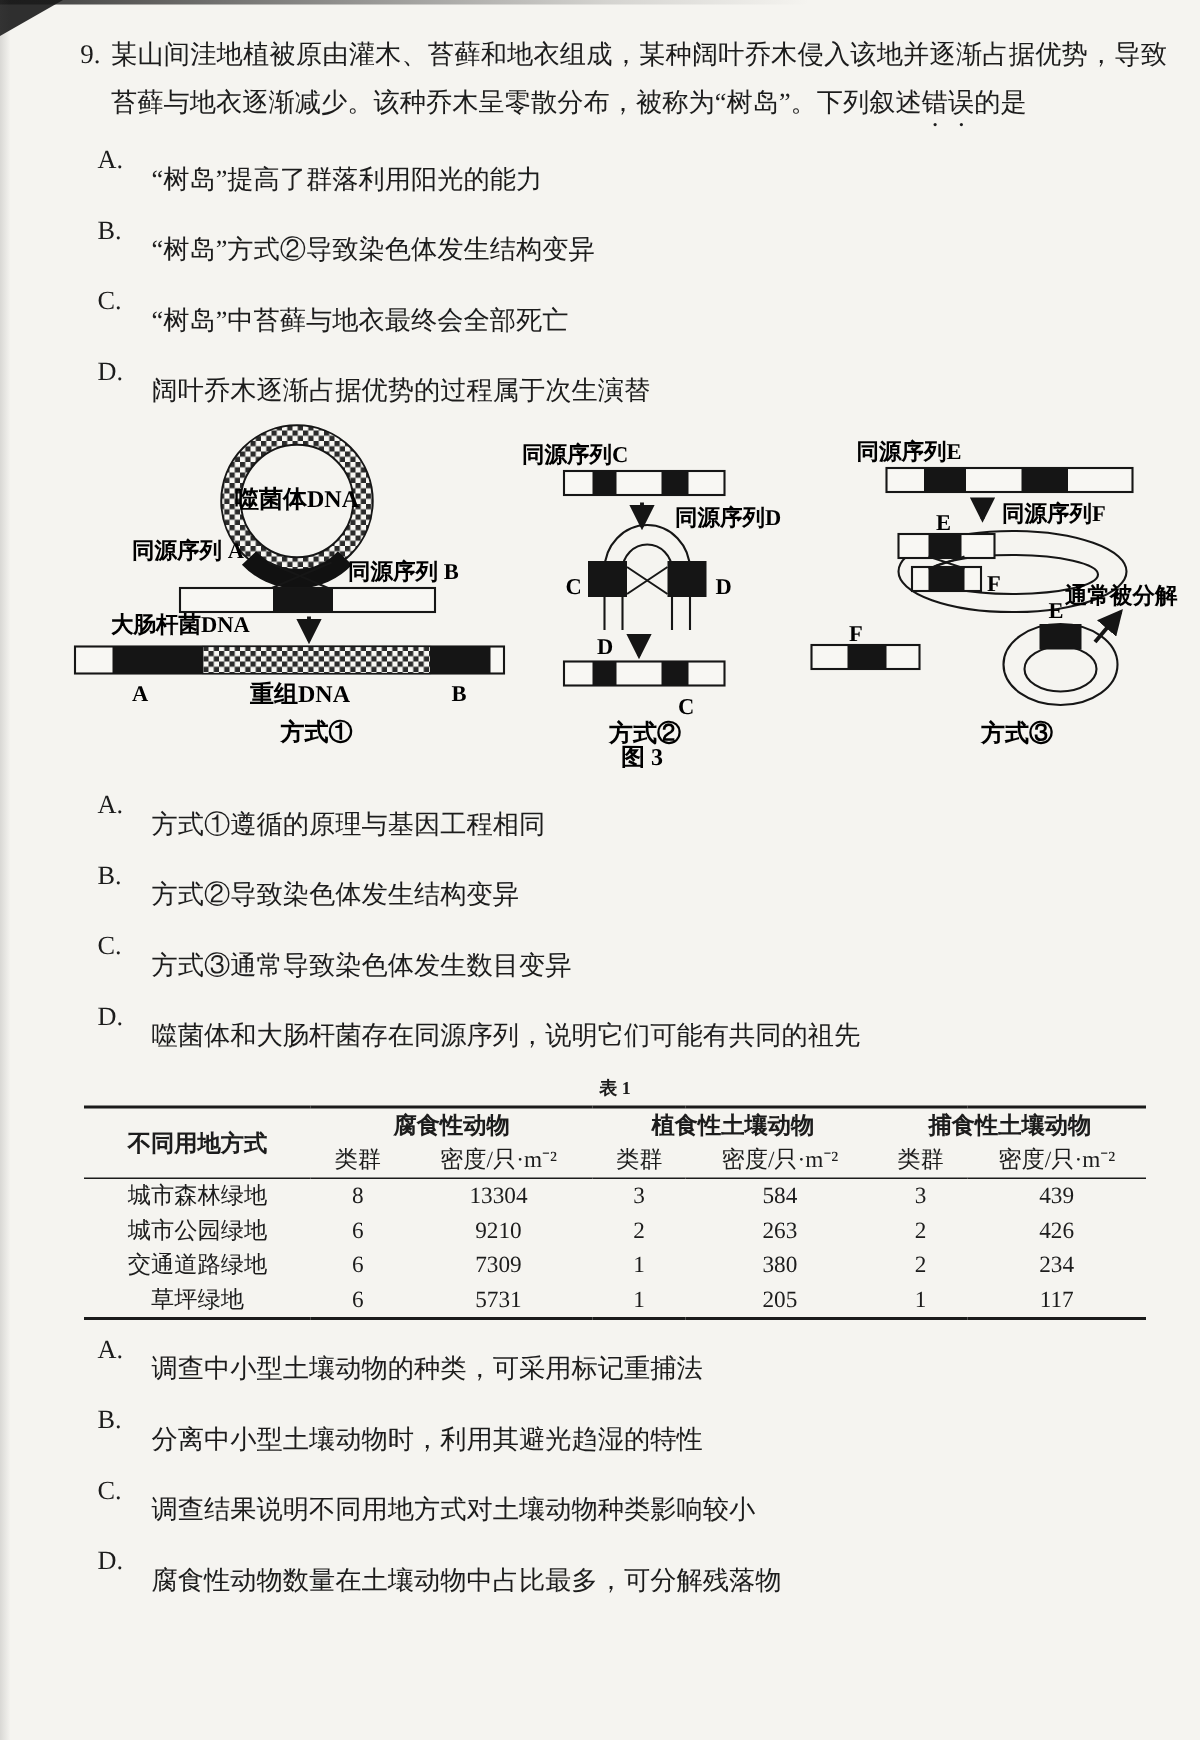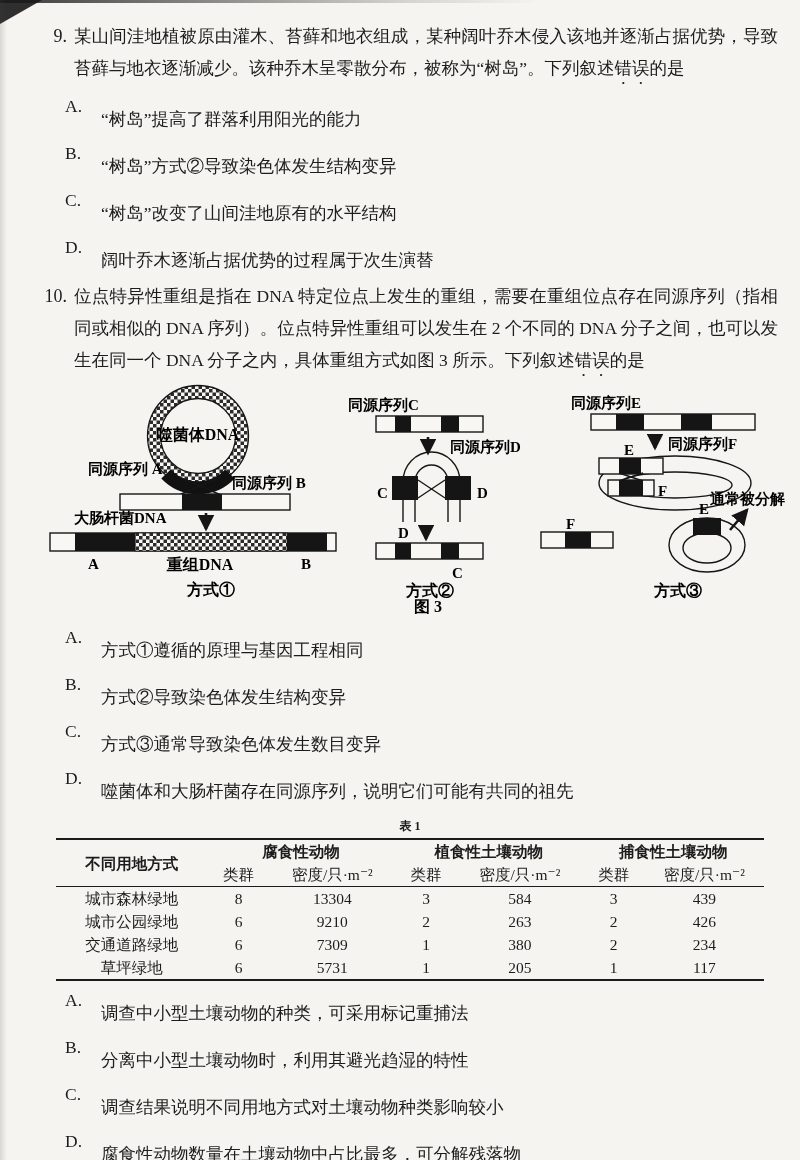--- a/index.html
+++ b/index.html
@@ -31,21 +31,21 @@
   .option { display:flex; font-size:17.5px; line-height:34px; }
   .opt-key { flex:0 0 36px; }
   .opt-text { flex:1;margin-top:13px; }
 
   .figure-wrap { margin:2px 0 2px 18px; }
   svg text { font-family:"Liberation Serif","DejaVu Serif",serif; }
 
   .table-block { margin:6px 0 2px 26px; width:708px; }
   .table-caption { text-align:center; font-size:12px; line-height:24px; font-weight:bold; }
   table { border-collapse:collapse; width:708px;
-    border-top:2px solid #1b1b1b; border-bottom:2px solid #1b1b1b; }
+    border-top:2px solid #1b1b1b; border-bottom:2px solid #1b1b1b;font-family:Liberation Serif, serif; }
   thead tr:last-child th, thead tr:first-child th.land { border-bottom:1.5px solid #1b1b1b; }
   th,td { font-size:15.5px; font-weight:normal; text-align:center;
     padding:1px 2px; line-height:21px; white-space:nowrap; }
   th.group { font-weight:bold; }
   th.land { font-weight:bold; vertical-align:middle; }
   col.c-land{width:150px;} col.c-taxa{width:62px;} col.c-dens{width:124px;}
   col.c-dens-last{width:118px;}
 </style>
 </head>
 <body>
@@ -65,34 +65,30 @@
       <div class="option">
           <span class="opt-key">A.</span>
           <span class="opt-text">“树岛”提高了群落利用阳光的能力</span>
         </div>
       <div class="option">
           <span class="opt-key">B.</span>
           <span class="opt-text">“树岛”方式②导致染色体发生结构变异</span>
         </div>
       <div class="option">
           <span class="opt-key">C.</span>
-          <span class="opt-text">“树岛”改变了山间洼地原有的水平结构</span>
+          <span class="opt-text">“树岛”中苔藓与地衣最终会全部死亡</span>
         </div>
       <div class="option">
           <span class="opt-key">D.</span>
           <span class="opt-text">阔叶乔木逐渐占据优势的过程属于次生演替</span>
         </div>
     </div>
   </div>
 
   <div class="question" style="margin-top:3px;">
-    <div class="q-head">
-      <span class="q-num">10.</span>
-      <div class="q-stem"><span>位点特异性重组是指在 DNA 特定位点上发生的重组，需要在重组位点存在同源序列（指相同或相似的 DNA 序列）。位点特异性重组可以发生在 2 个不同的 DNA 分子之间，也可以发生在同一个 DNA 分子之内，具体重组方式如图 3 所示。下列叙述</span><span class="emph">错误</span><span>的是</span></div>
-    </div>
 
     <div class="figure-wrap">
       <svg width="760" height="232" viewBox="0 0 760 232">
         <defs>
           <pattern id="chk" width="7" height="7" patternUnits="userSpaceOnUse">
             <rect width="7" height="7" fill="#f8f7f3"></rect>
             <rect width="3.5" height="3.5" fill="#2b2b2b"></rect>
             <rect x="3.5" y="3.5" width="3.5" height="3.5" fill="#2b2b2b"></rect>
           </pattern>
           <marker id="ah" viewBox="0 0 10 10" refX="8.5" refY="5" markerWidth="6.5" markerHeight="6.5" orient="auto">

